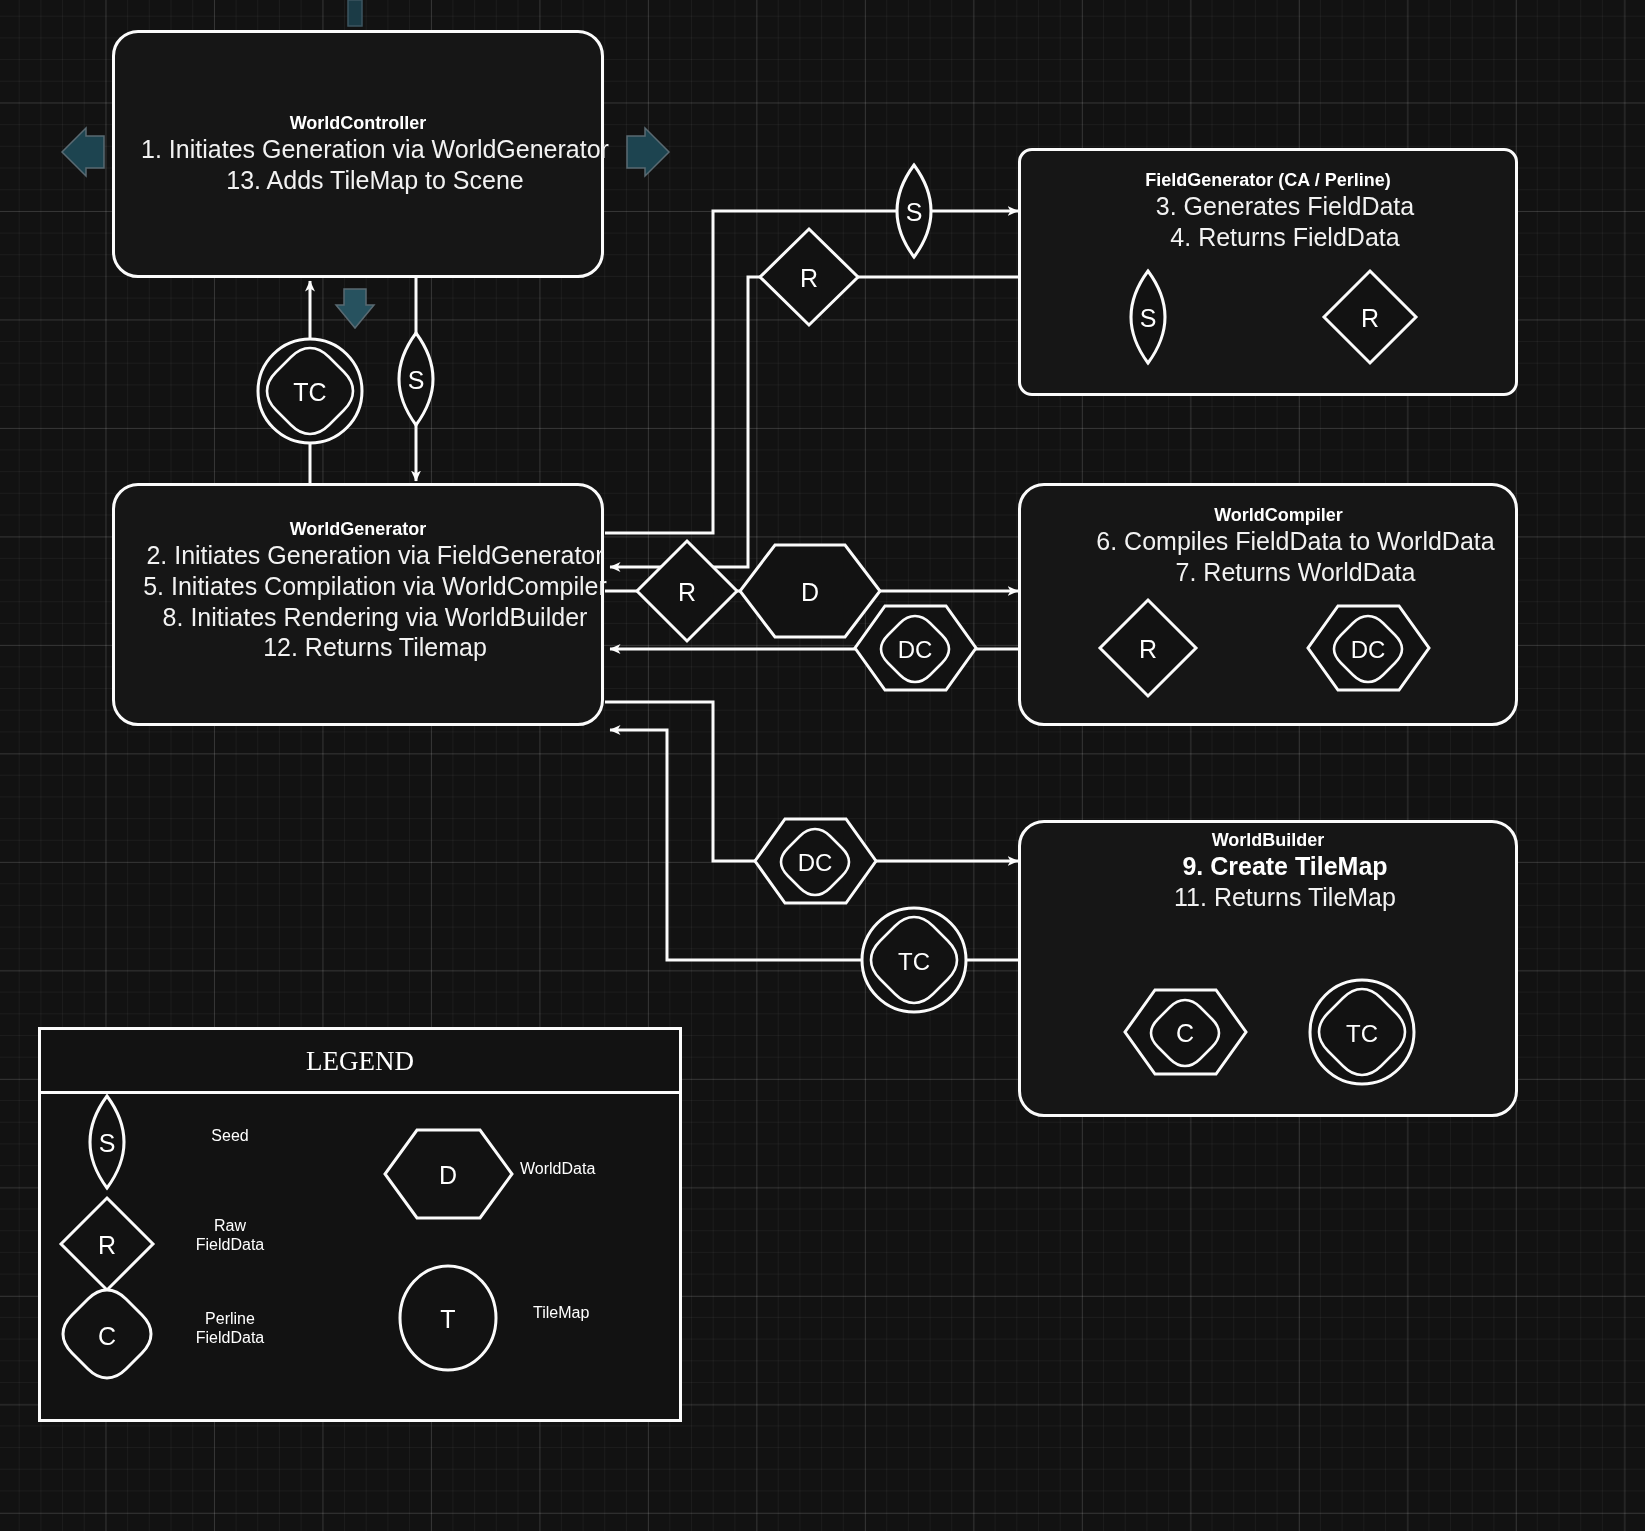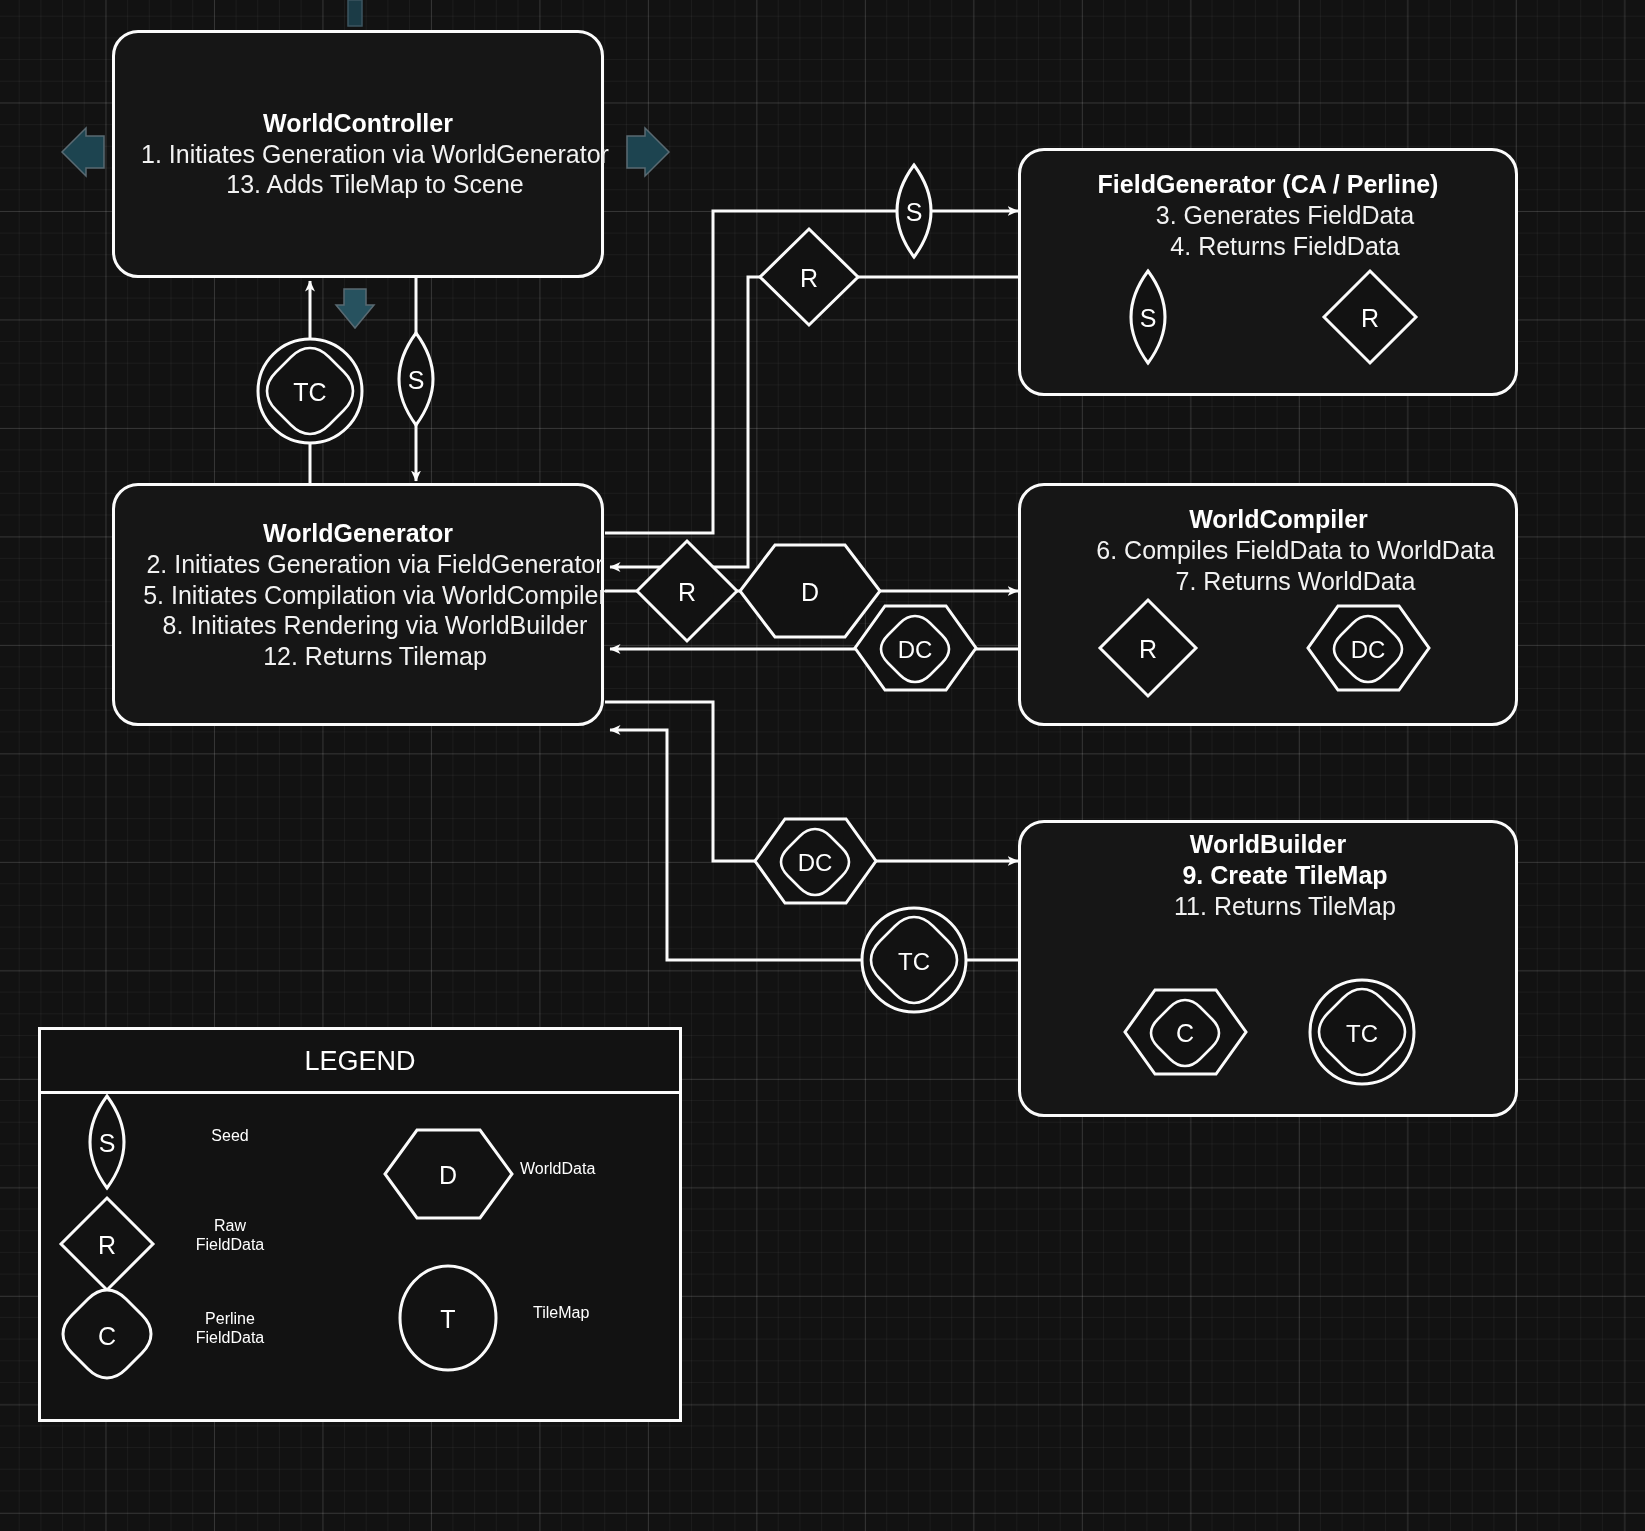--- a/index.html
+++ b/index.html
@@ -12,34 +12,34 @@
       linear-gradient(to bottom, rgba(255,255,255,.115) 1px, transparent 1px),
       linear-gradient(to right, rgba(255,255,255,.045) 1px, transparent 1px),
       linear-gradient(to bottom, rgba(255,255,255,.045) 1px, transparent 1px);
     background-size:108.5px 108.5px,108.5px 108.5px,21.7px 21.7px,21.7px 21.7px;
     background-position:-3px -6px,-3px -6px,-3px -6px,-3px -6px;
     pointer-events:none;}
   svg.layer{position:absolute;left:0;top:0;width:1645px;height:1531px;overflow:visible;}
   .nodebox{position:absolute;background:#161616;border:3px solid #fbfbfb;
            border-radius:26px;box-sizing:border-box;display:flex;
            flex-direction:column;align-items:center;}
-  .nb-title{color:#fff;font-weight:bold;font-size:25px;line-height:1.23;
+  .nb-title{color:#fff;font-weight:bold;font-size:18px;line-height:1.23;
             text-align:center;white-space:nowrap;}
   .nb-line{color:#f2f2f2;font-size:25px;line-height:1.23;text-align:center;
            white-space:nowrap;margin-left:34px;}
   .nb-line.bold{font-weight:bold;color:#fff;}
   .glyph-label{fill:#fff;font-size:25px;font-family:"Liberation Sans","DejaVu Sans",sans-serif;
                text-anchor:middle;dominant-baseline:central;}
   .glyph-label.sm{font-size:24px;}
   .stroke{fill:none;stroke:#fbfbfb;stroke-width:3;}
   .stroke2{fill:none;stroke:#fbfbfb;stroke-width:2.6;}
   .fillbg{fill:#121212;}
   .edge{fill:none;stroke:#fbfbfb;stroke-width:3;stroke-linejoin:miter;}
   .legendbox{position:absolute;background:#121212;border:3px solid #fbfbfb;
-             box-sizing:border-box;}
+             box-sizing:border-box;font-family:Liberation Serif, serif;}
   .legend-title{color:#fff;font-size:27px;text-align:center;}
   .legend-hr{position:absolute;left:0;right:0;height:3px;background:#fbfbfb;}
   .legend-text{position:absolute;color:#fff;font-size:16px;line-height:1.2;
                text-align:center;}
 </style>
 </head>
 <body>
 
 <div id="canvas">
   <div id="grid"></div>
@@ -71,21 +71,21 @@
     <path class="edge" d="M1196,648 L1302,648" marker-end="url(#ah)"></path>
     <path class="edge" d="M1230,1032 L1330,1032" marker-end="url(#ah)"></path>
   </svg>
 
   <div class="nodebox" style="left:112px;top:30px;width:492px;height:248px;justify-content:center;">
     <div class="nb-title">WorldController</div>
     <div class="nb-line">1. Initiates Generation via WorldGenerator</div>
     <div class="nb-line">13. Adds TileMap to Scene</div>
   </div>
 
-  <div class="nodebox" style="left:1018px;top:148px;width:500px;height:248px;padding-top:18px;">
+  <div class="nodebox" style="left:1018px;top:148px;width:500px;height:248px;padding-top:18px;border-radius:14px;">
     <div class="nb-title">FieldGenerator (CA / Perline)</div>
     <div class="nb-line">3. Generates FieldData</div>
     <div class="nb-line">4. Returns FieldData</div>
   </div>
 
   <div class="nodebox" style="left:112px;top:483px;width:492px;height:243px;padding-top:32px;">
     <div class="nb-title">WorldGenerator</div>
     <div class="nb-line">2. Initiates Generation via FieldGenerator</div>
     <div class="nb-line">5. Initiates Compilation via WorldCompiler</div>
     <div class="nb-line">8. Initiates Rendering via WorldBuilder</div>

